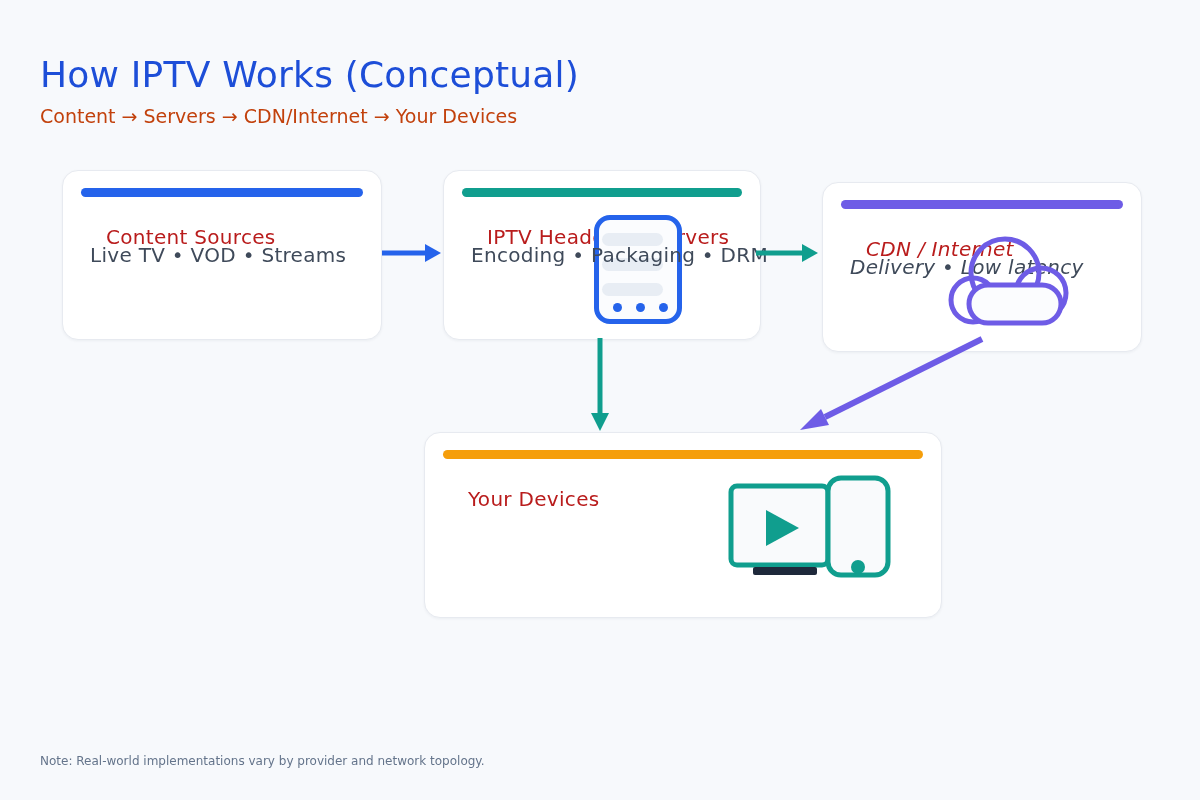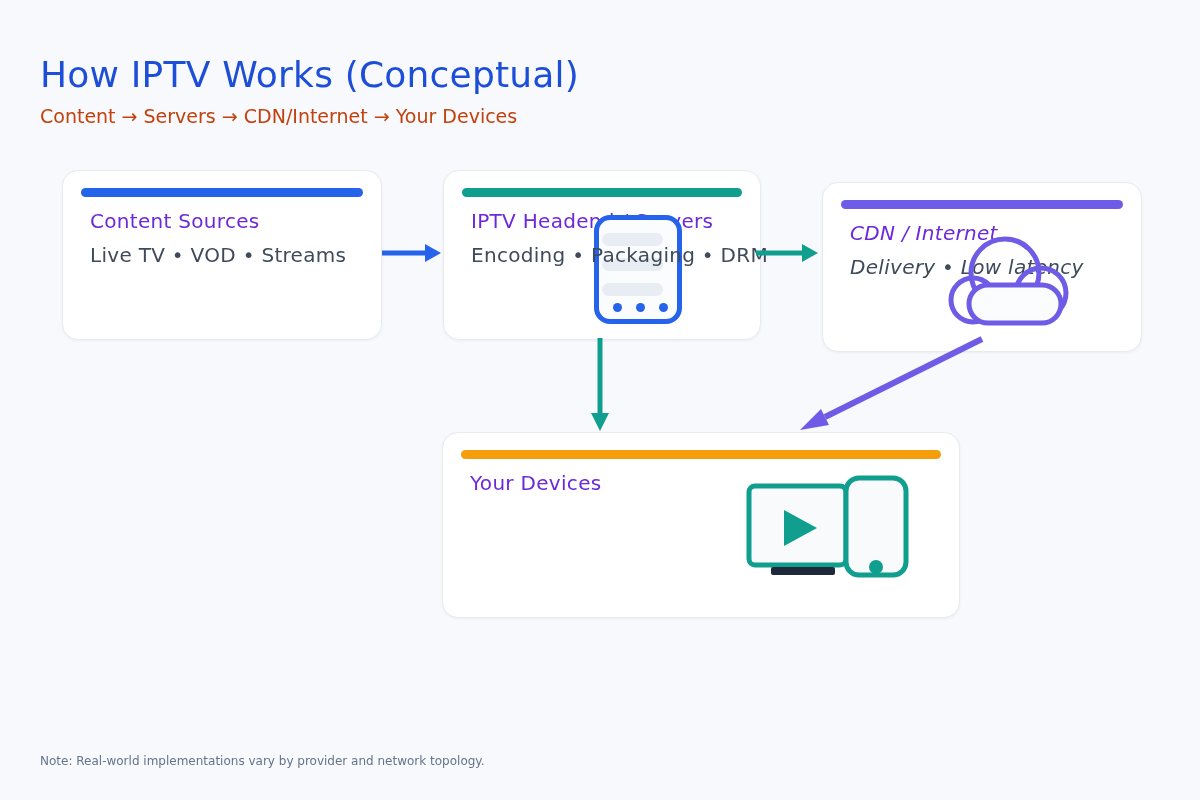--- a/index.html
+++ b/index.html
@@ -19,27 +19,27 @@
     left:40px;top:86px;font-size:19px;color:#c2410c;white-space:nowrap;
   }
   
   .card{
     position:absolute;background:#ffffff;border:1px solid #e7eaf0;
     border-radius:16px;box-shadow:0 1px 3px rgba(20,30,60,.05);
   }
   #card-sources{left:62px;top:170px;width:318px;height:168px;}
   #card-headend{left:443px;top:170px;width:316px;height:168px;}
   #card-cdn    {left:822px;top:182px;width:318px;height:168px;font-style:italic;}
-  #card-devices{left:442px;top:432px;width:516px;height:184px;}
+  #card-devices{left:424px;top:432px;width:516px;height:184px;}
   .accent-bar{
     position:absolute;left:18px;right:18px;top:17px;height:9px;border-radius:5px;
   }
   .card-title{
     position:absolute;left:27px;top:38px;font-size:20px;font-weight:400;
-    color:#6d28d9;white-space:nowrap;letter-spacing:0.3px;z-index:1;margin:0;
+    color:#b91c1c;white-space:nowrap;letter-spacing:0.3px;z-index:1;margin:16px;
   }
   .card-sub{
     position:absolute;left:27px;top:72px;font-size:20px;color:#3f4a5a;
     white-space:nowrap;letter-spacing:0.3px;z-index:3;margin:0;
   }
   
   #icon-server{
     position:absolute;left:150px;top:44px;width:88px;height:109px;
     box-sizing:border-box;border:5px solid #2563eb;border-radius:16px;
     background:#fbfcfe;z-index:2;

